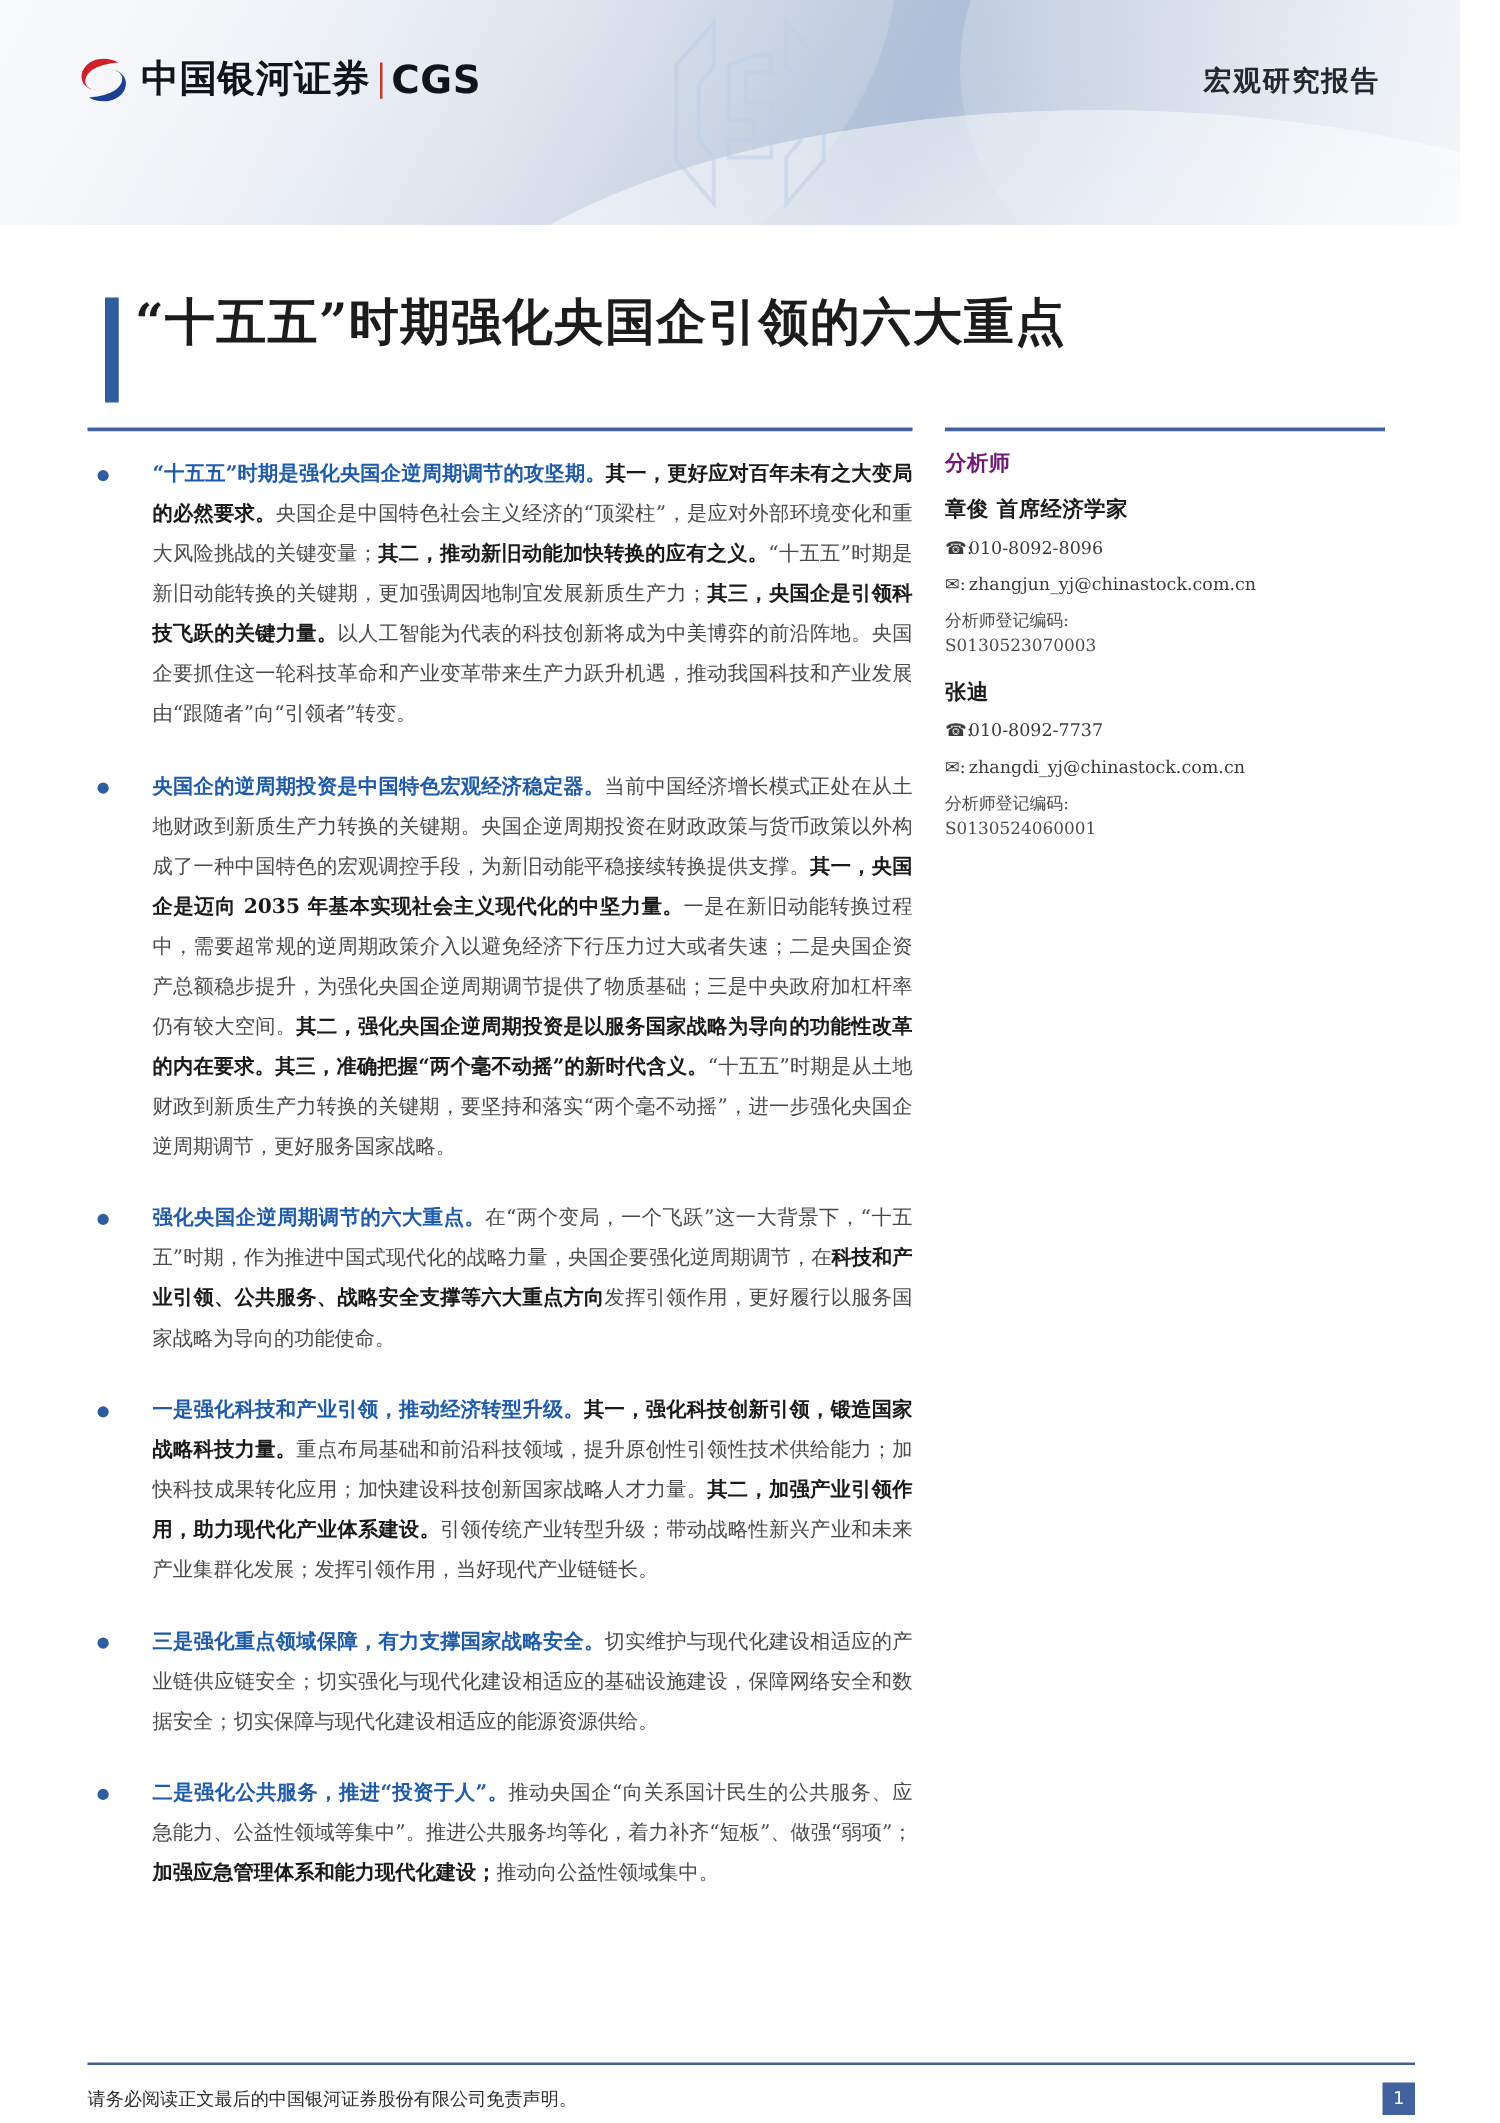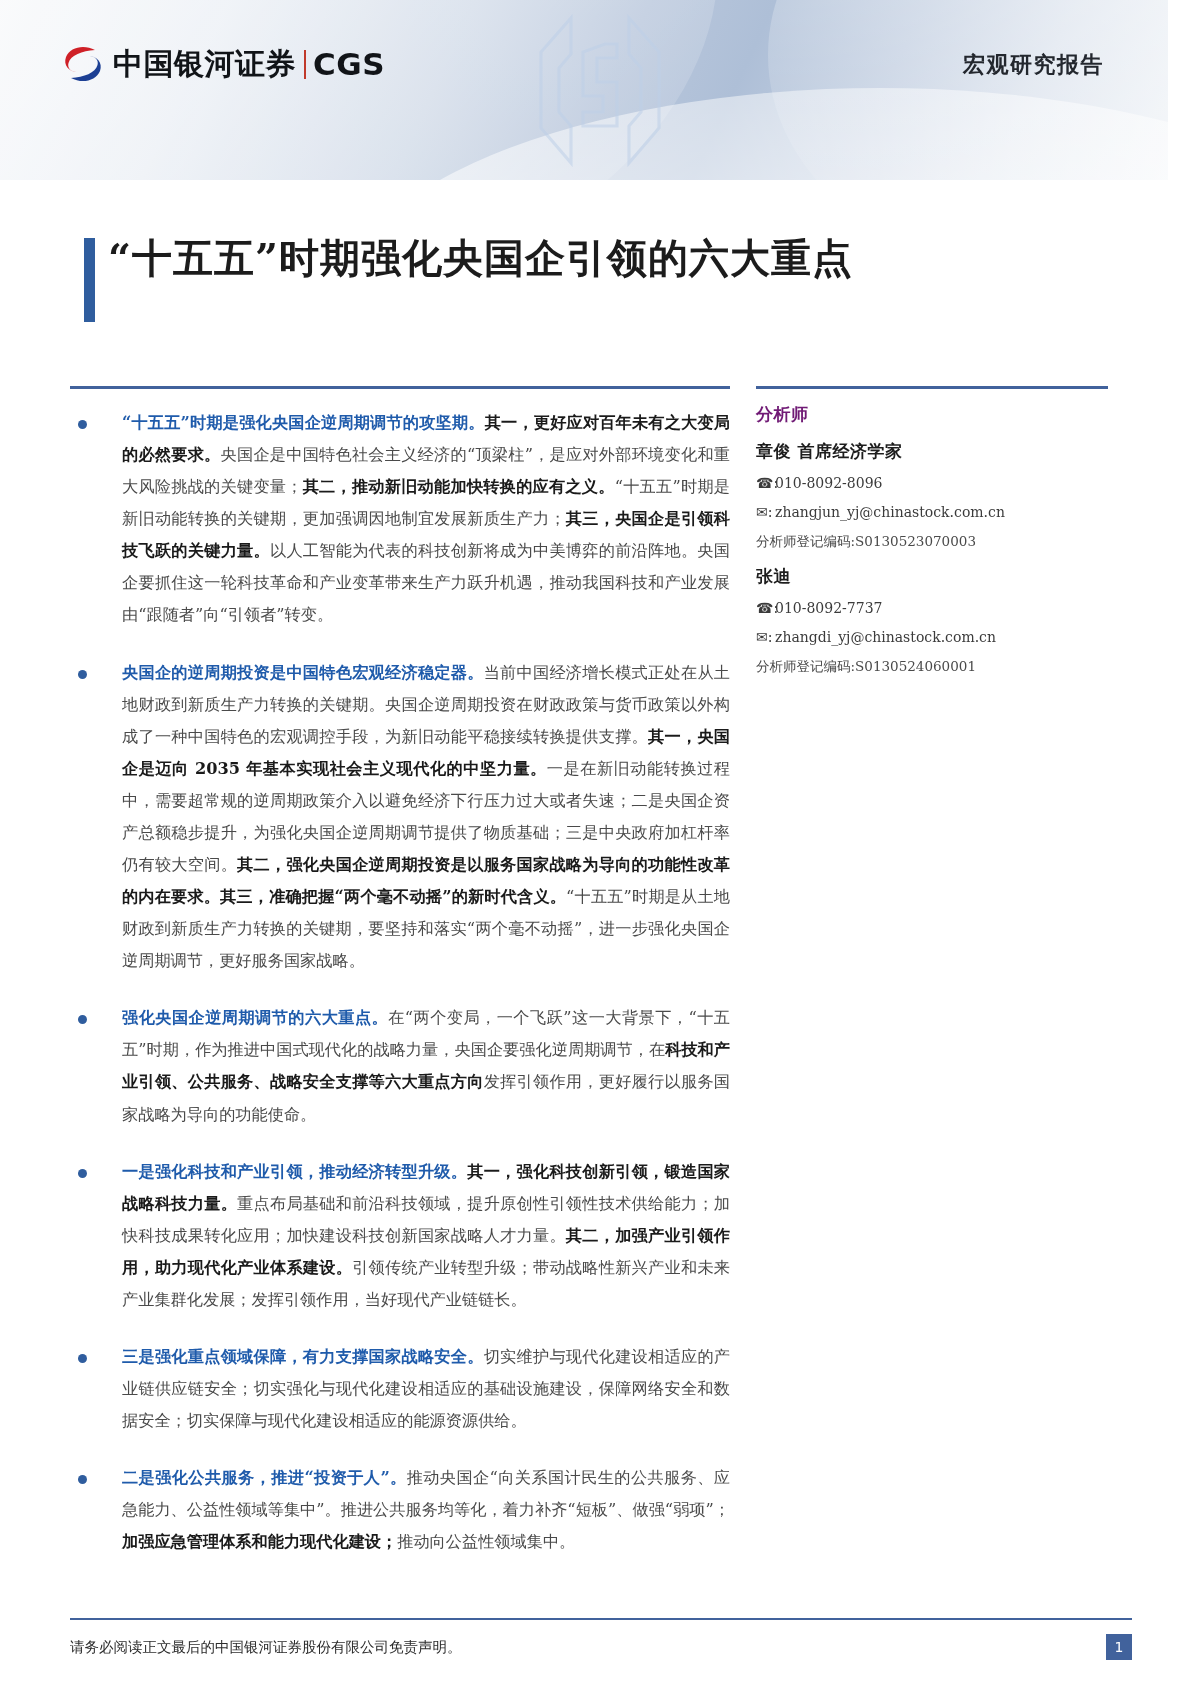--- a/index.html
+++ b/index.html
@@ -141,21 +141,20 @@
     font-size: 15px;
     color: #2b2b2b;
     padding-right: 2px;
     white-space: nowrap;
   }
 
   
   .content {
     display: flex;
     padding: 0 68px 0 70px;
-    margin-top: 44px;
     align-items: flex-start;
   }
   .col-left { width: 660px; flex: none; }
   .col-gap  { width: 26px; flex: none; }
   .col-right { width: 352px; flex: none; }
 
   .rule-left {
     height: 3px;
     background: #41629c;
     margin-bottom: 18px;
@@ -220,40 +219,40 @@
     margin-bottom: 8px;
     line-height: 1.5;
   }
   .analyst-row .ico {
     width: 19px;
     flex: none;
     font-size: 14px;
     color: #3b3b3b;
   }
   .analyst-row .val { word-break: break-all; }
-  .analyst-row.code { color: #4a4a4a; font-size: 13.5px; }
+  .analyst-row.code { color: #4a4a4a; font-size: 13.5px; flex-direction: column; }
   .analyst-block { margin-bottom: 4px; }
   .analyst-block.second { margin-top: 14px; }
 
   
   .footer {
     position: absolute;
     left: 0; bottom: 0;
     width: 1200px;
     padding: 0 68px 0 70px;
   }
   .footer-rule {
     height: 2px;
     background: #41629c;
   }
   .footer-row {
     display: flex;
     justify-content: space-between;
     align-items: center;
-    padding: 14px 0 38px 0;
+    padding: 14px 0 6px 0;
   }
   .footer-text {
     font-family: "DejaVu Serif", "Liberation Serif", serif;
     font-size: 14.5px;
     color: #2c2c2c;
   }
   .page-badge {
     width: 26px; height: 26px;
     background: #41629c;
     color: #ffffff;

